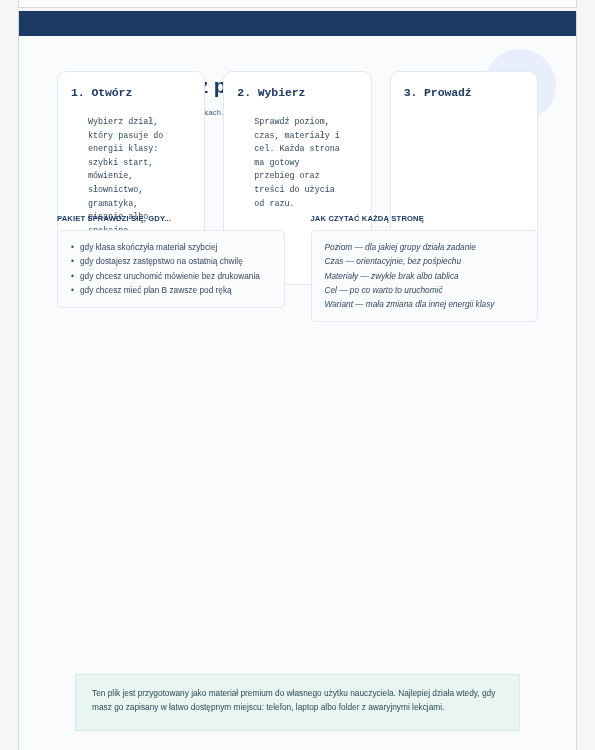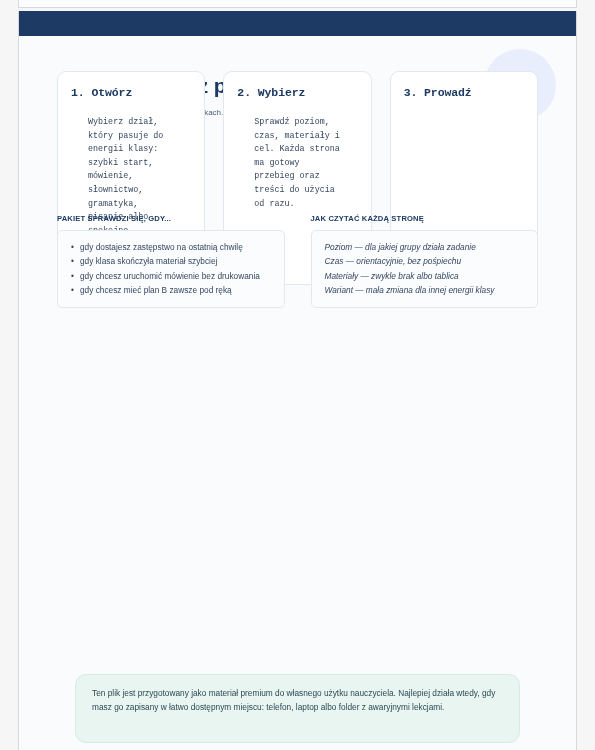--- a/index.html
+++ b/index.html
@@ -179,22 +179,22 @@
   }
 
   
   .footer-note {
     position: absolute;
     left: 56px;
     right: 56px;
     top: 638px;
     background: #e8f5f1;
     border: 1px solid #d7ebe5;
-    border-radius: 11px;
-    padding: 12px 16px 27px 16px;
+    border-radius: 0;
+    padding: 12px 16px 15px 16px;
     box-sizing: border-box;
   }
   .footer-note p {
     margin: 0;
     font-size: 8.3px;
     line-height: 1.68;
     color: #2c4a55;
   }
 </style>
 </head>
@@ -227,35 +227,36 @@
         <h3 class="card-title">3. Prowadź</h3>
       </div>
     </div>
 
     <div class="lists">
 
       <div class="list-col">
         <div class="list-label">PAKIET SPRAWDZI SIĘ, GDY...</div>
         <div class="list-box bulleted">
           <ul>
+            <li>gdy klasa skończyła materiał szybciej</li>
             <li>gdy dostajesz zastępstwo na ostatnią chwilę</li>
-            <li>gdy klasa skończyła materiał szybciej</li>
             <li>gdy chcesz uruchomić mówienie bez drukowania</li>
             <li>gdy chcesz mieć plan B zawsze pod ręką</li>
           </ul>
         </div>
       </div>
 
       <div class="list-col">
         <div class="list-label">JAK CZYTAĆ KAŻDĄ STRONĘ</div>
         <div class="list-box plain">
           <ul>
             <li>Poziom — dla jakiej grupy działa zadanie</li>
             <li>Czas — orientacyjnie, bez pośpiechu</li>
             <li>Materiały — zwykle brak albo tablica</li>
+            <li>Cel — po co warto to uruchomić</li>
             <li>Wariant — mała zmiana dla innej energii klasy</li>
           </ul>
         </div>
       </div>
 
     </div>
 
     <div class="footer-note">
       <p>Ten plik jest przygotowany jako materiał premium do własnego użytku nauczyciela. Najlepiej działa wtedy, gdy masz go zapisany w łatwo dostępnym miejscu: telefon, laptop albo folder z awaryjnymi lekcjami.</p>
     </div>

